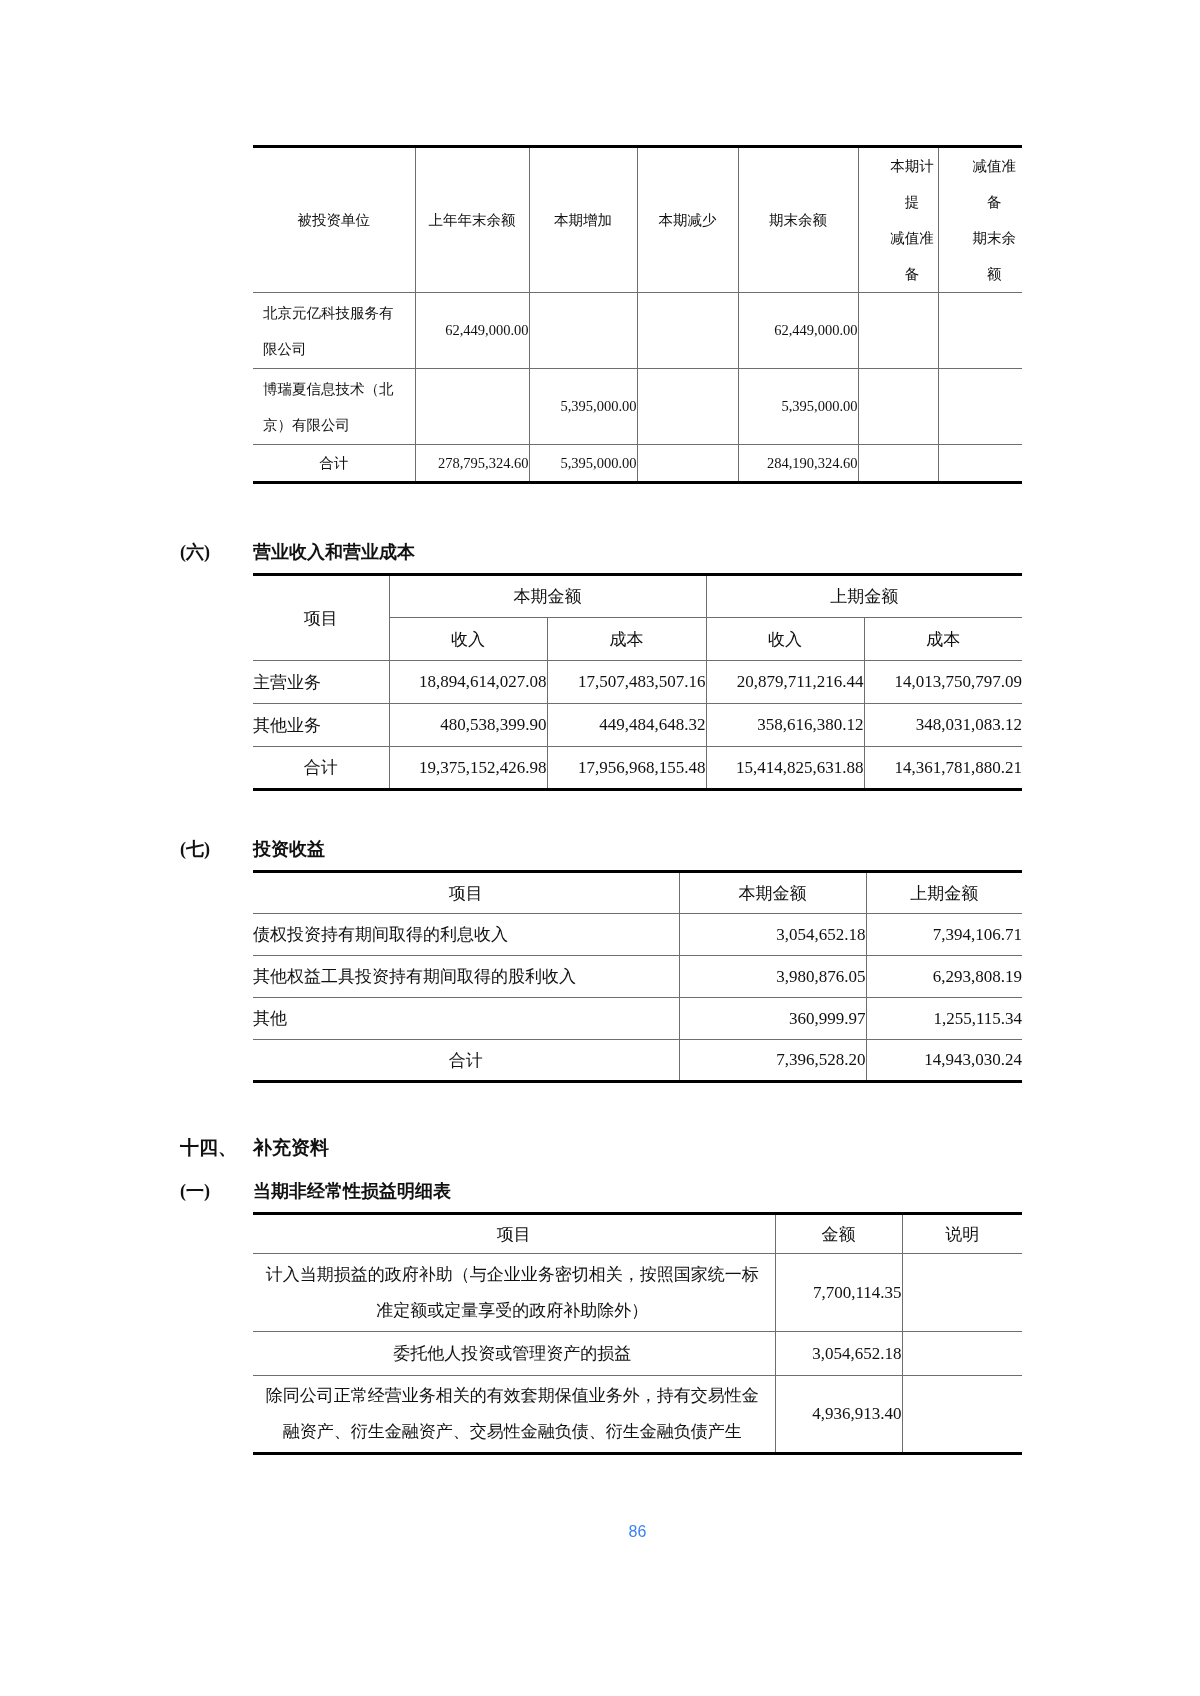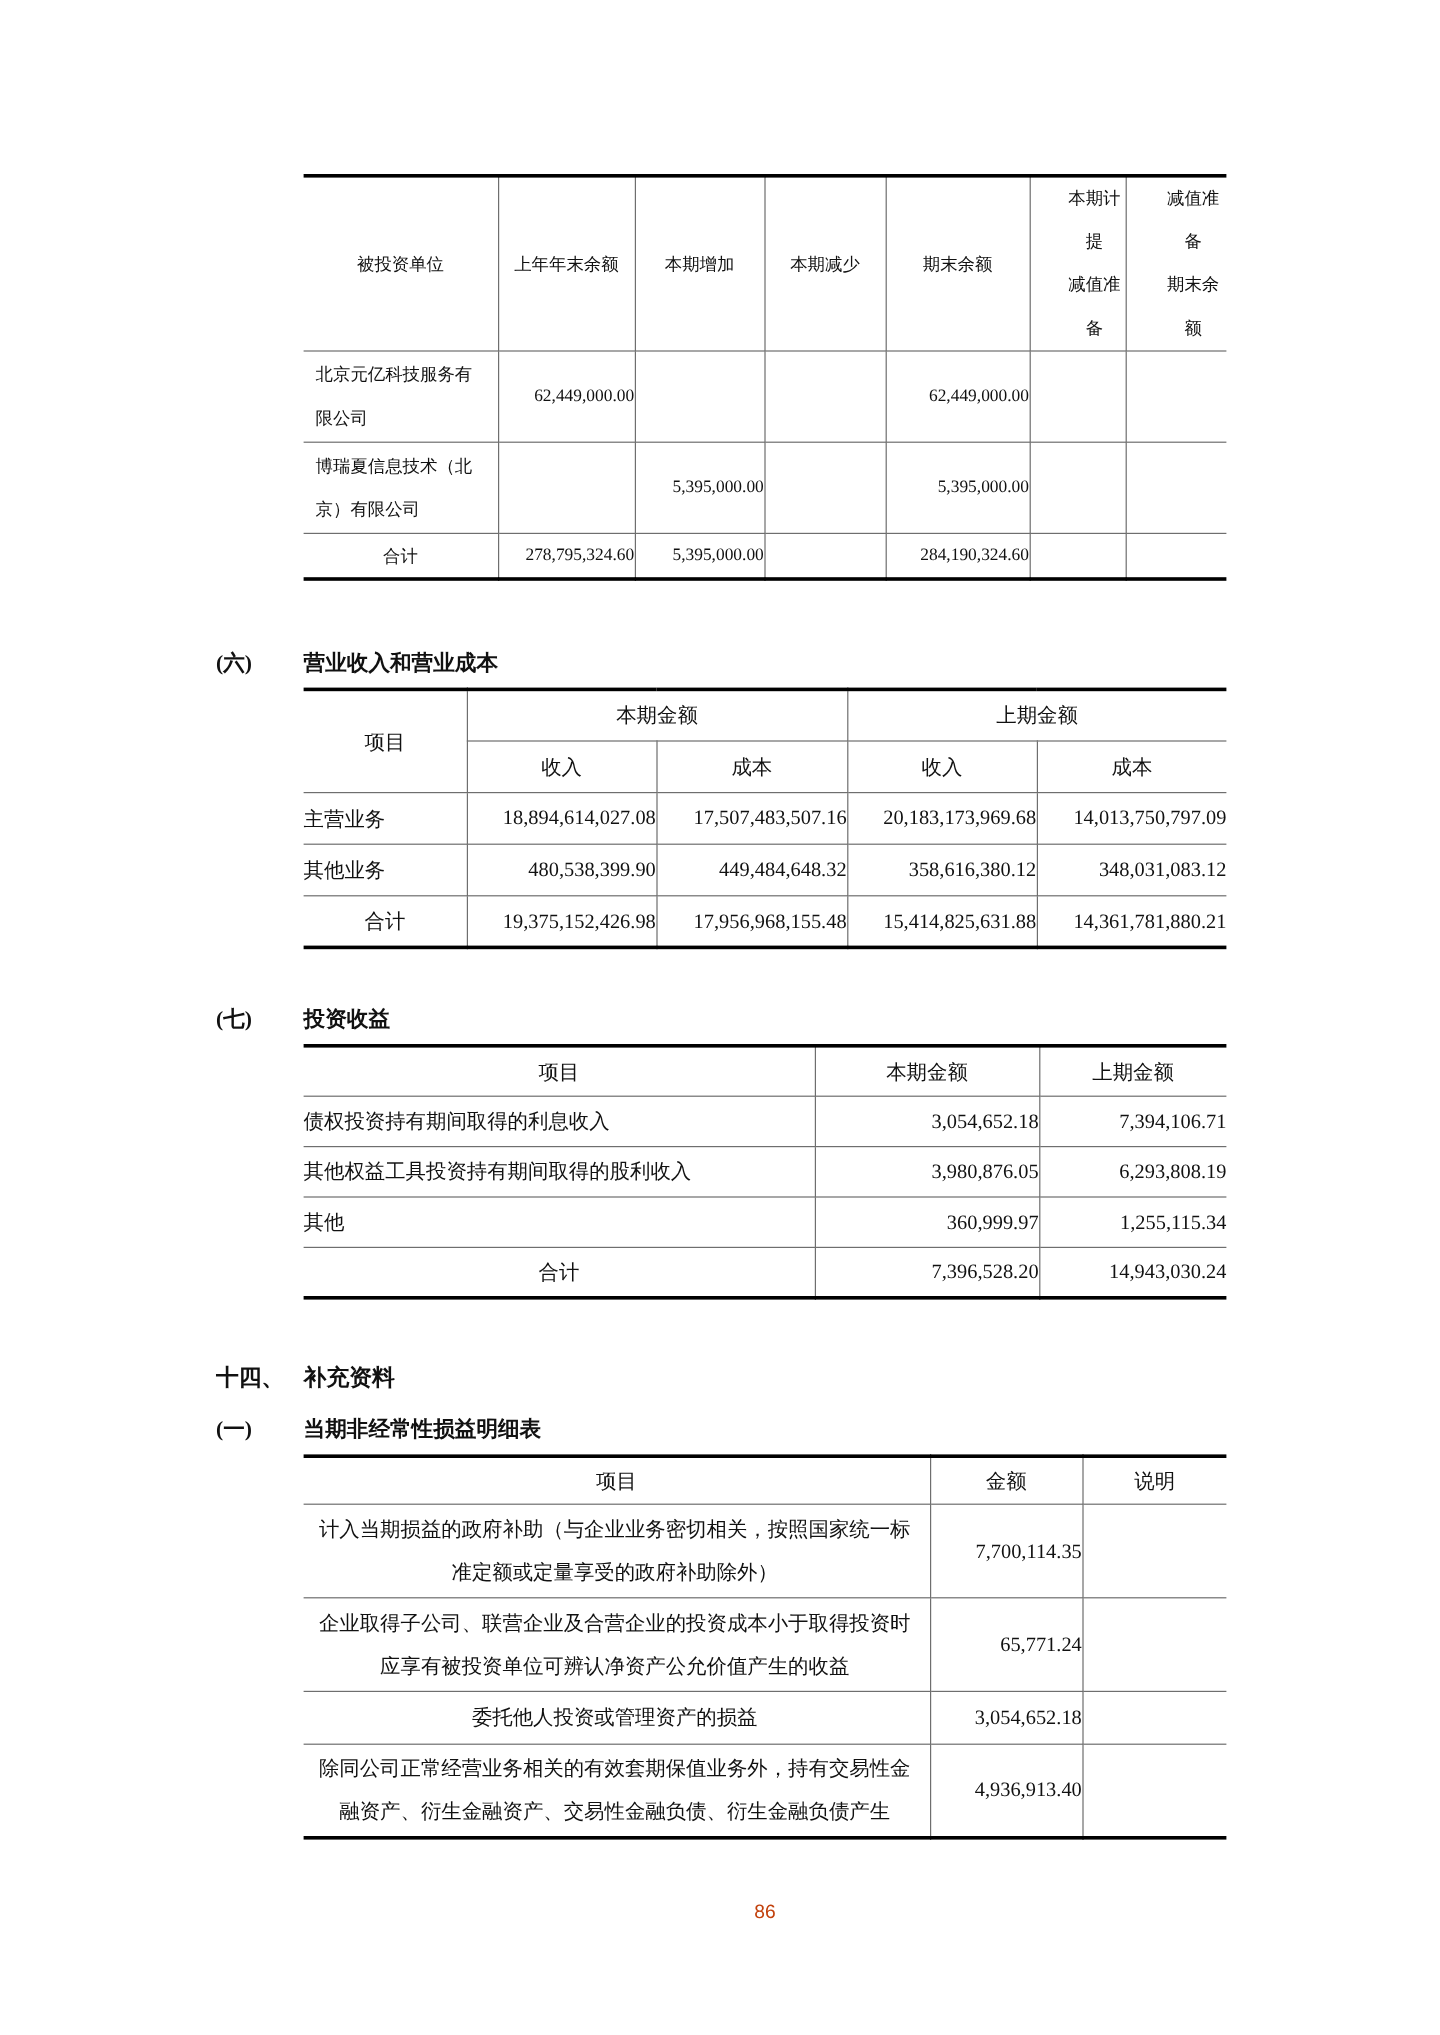--- a/index.html
+++ b/index.html
@@ -61,25 +61,25 @@
     align-items:baseline;
   }
   .sec .lab{display:inline-block;width:73px;flex:0 0 73px;}
   .sec6{margin-top:56px;margin-bottom:9px;}
   .sec7{margin-top:46px;margin-bottom:9px;}
   .sec14{margin-top:52px;font-size:19px;font-family:Liberation Serif, serif;}
   .sec141{margin-top:18px;margin-bottom:9px;}
 
   .pagenum{
     margin-left:253px;width:769px;
-    margin-top:52px;
+    margin-top:68px;
     text-align:center;
     font-size:16px;
     font-family:"Liberation Sans","DejaVu Sans",sans-serif;
-    color:#c2410c;
+    color:#3b82f6;
   }
 </style>
 </head>
 <body>
 
 <div class="page">
 
   <table class="t t1">
     <colgroup>
       <col style="width:162px">
@@ -157,21 +157,21 @@
     <tr>
       <th class="c">收入</th>
       <th class="c">成本</th>
       <th class="c">收入</th>
       <th class="c">成本</th>
     </tr>
     <tr>
       <td class="l">主营业务</td>
       <td class="r">18,894,614,027.08</td>
       <td class="r">17,507,483,507.16</td>
-      <td class="r">20,183,173,969.68</td>
+      <td class="r">20,879,711,216.44</td>
       <td class="r">14,013,750,797.09</td>
     </tr>
     <tr>
       <td class="l">其他业务</td>
       <td class="r">480,538,399.90</td>
       <td class="r">449,484,648.32</td>
       <td class="r">358,616,380.12</td>
       <td class="r">348,031,083.12</td>
     </tr>
     <tr>
@@ -242,25 +242,20 @@
         <tr class="hdr">
       <th class="c">项目</th>
       <th class="c">金额</th>
       <th class="c">说明</th>
     </tr>
     <tr class="r2">
       <td class="item">计入当期损益的政府补助（与企业业务密切相关，按照国家统一标准定额或定量享受的政府补助除外）</td>
       <td class="r">7,700,114.35</td>
       <td class="c"></td>
     </tr>
-    <tr class="r2">
-      <td class="item">企业取得子公司、联营企业及合营企业的投资成本小于取得投资时应享有被投资单位可辨认净资产公允价值产生的收益</td>
-      <td class="r">65,771.24</td>
-      <td class="c"></td>
-    </tr>
     <tr class="r1">
       <td class="item">委托他人投资或管理资产的损益</td>
       <td class="r">3,054,652.18</td>
       <td class="c"></td>
     </tr>
     <tr class="r2">
       <td class="item">除同公司正常经营业务相关的有效套期保值业务外，持有交易性金融资产、衍生金融资产、交易性金融负债、衍生金融负债产生</td>
       <td class="r">4,936,913.40</td>
       <td class="c"></td>
     </tr>

